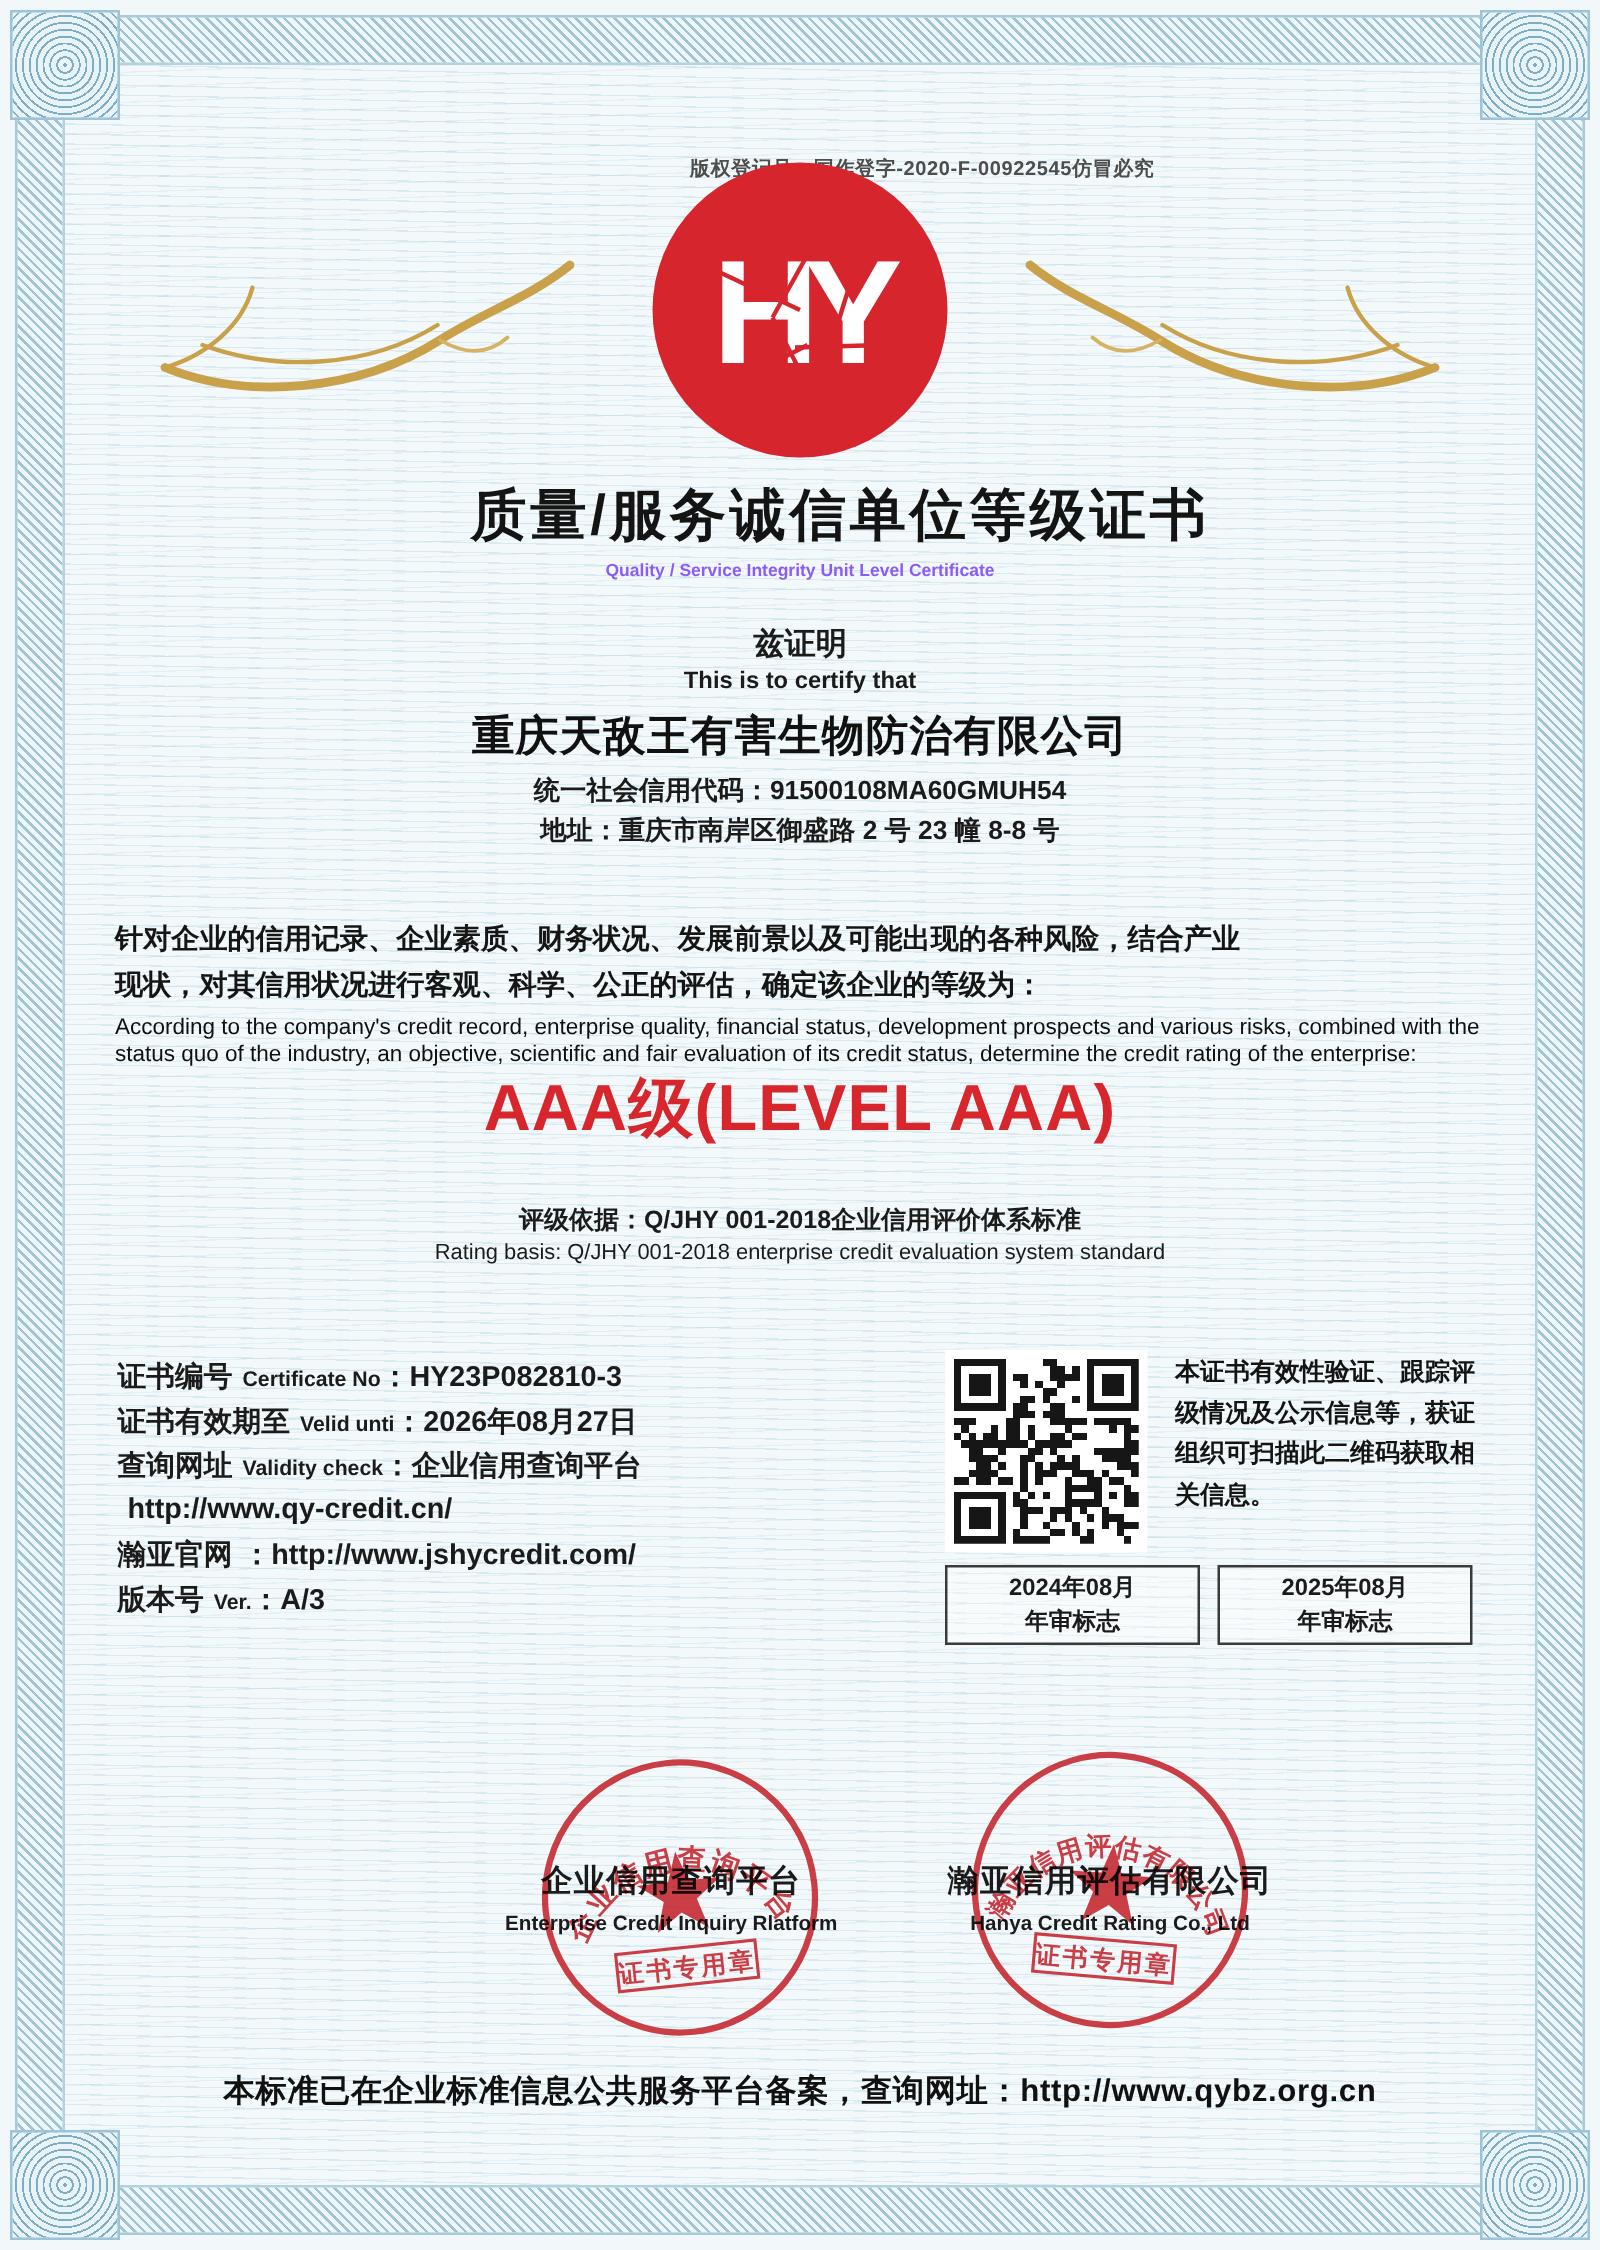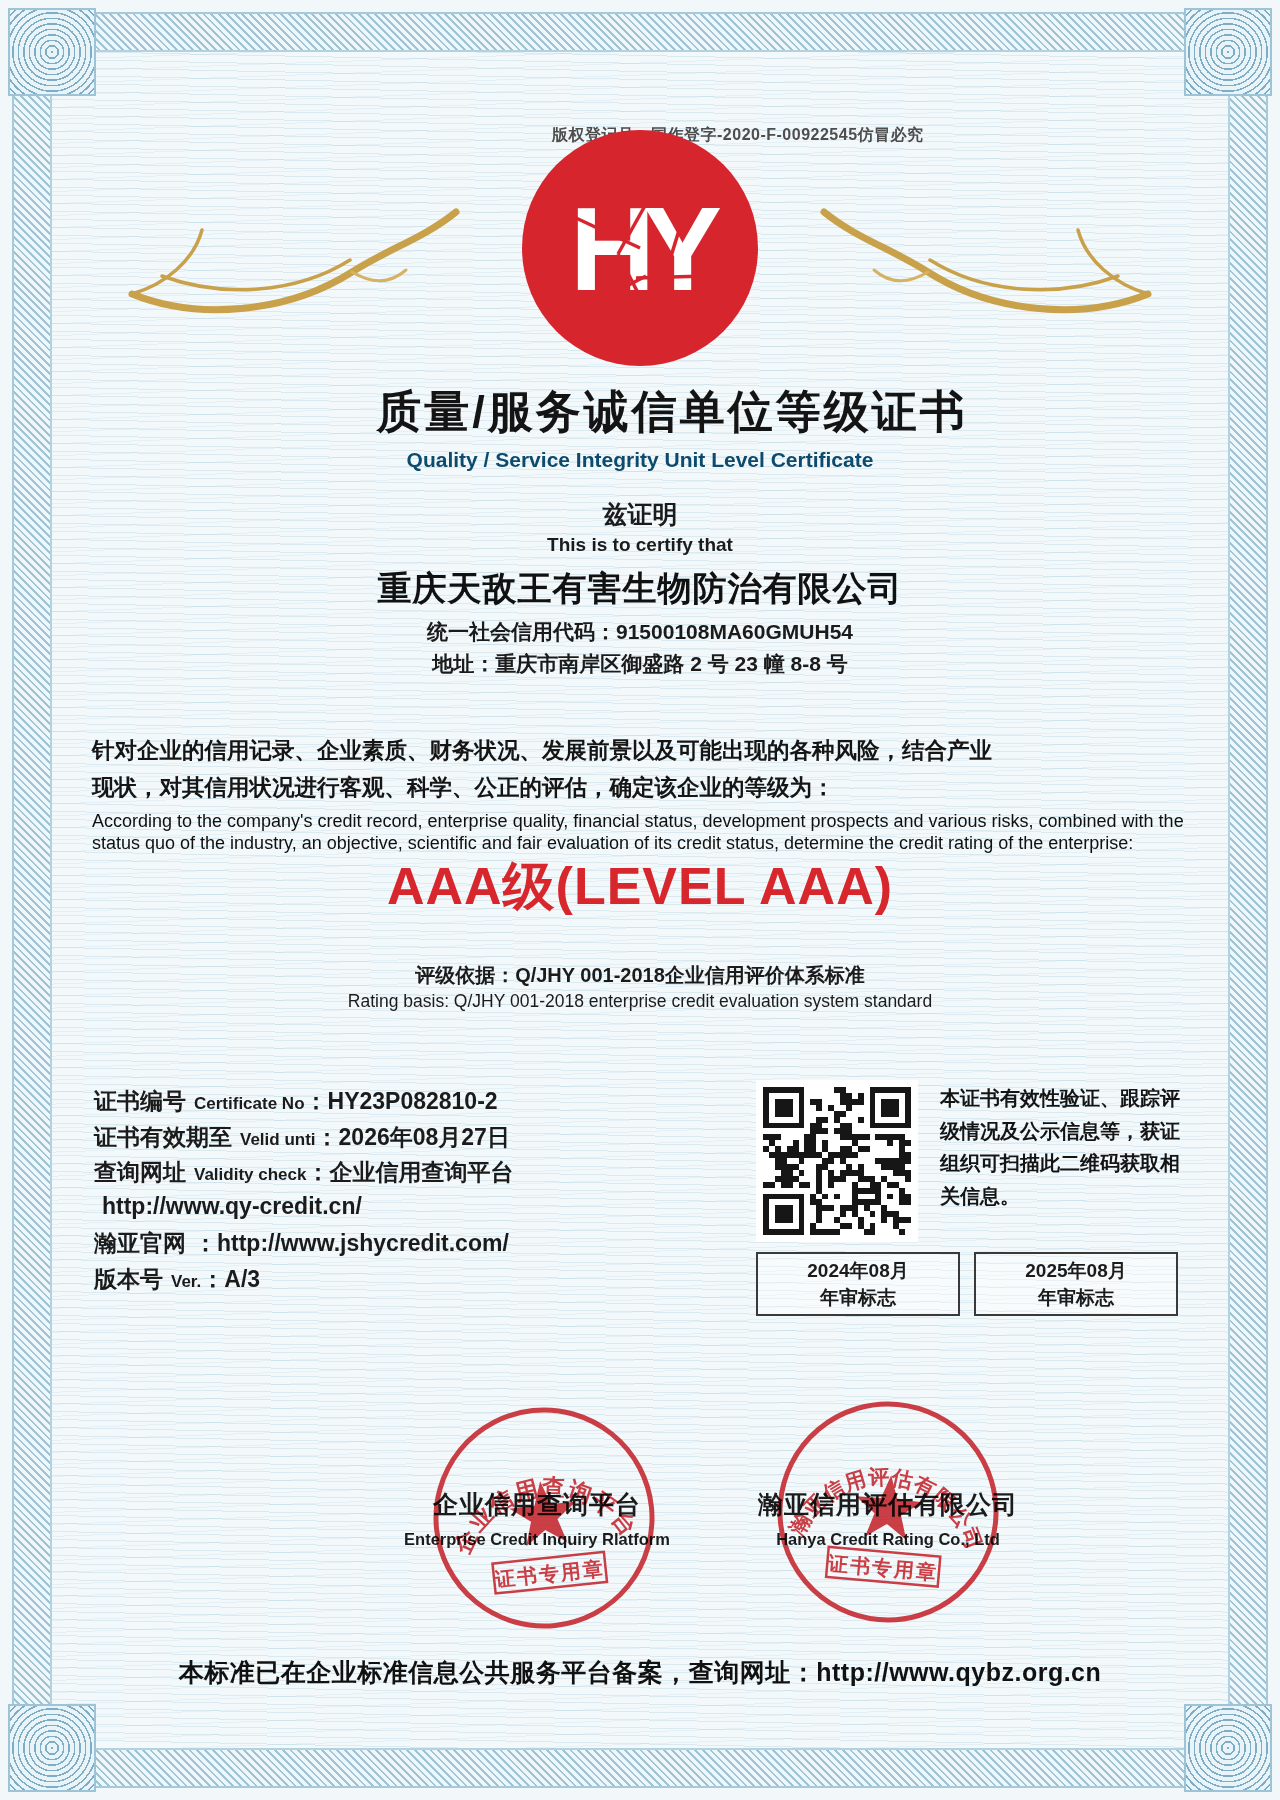--- a/index.html
+++ b/index.html
@@ -17,21 +17,21 @@
   .corner.tl{left:8px;top:8px;} .corner.tr{right:8px;top:8px;}
   .corner.bl{left:8px;bottom:8px;} .corner.br{right:8px;bottom:8px;}
   .content{position:absolute;inset:0;z-index:5;}
   .center{position:absolute;left:0;width:100%;text-align:center;}
   .copyright{position:absolute;left:552px;top:94px;font-size:16px;color:#4d4d4d;letter-spacing:.5px;font-weight:600;margin-top:31px;}
   .logo{position:absolute;left:518px;top:126px;}
   .flourish{position:absolute;top:198px;}
   .flourish.fl-left{left:126px;}
   .flourish.fl-right{left:818px;transform:scaleX(-1);}
   .title-zh{top:382px;font-size:45px;font-weight:800;letter-spacing:3px;color:#141414;padding-left:32px;}
-  .title-en{top:448px;font-size:21px;font-weight:600;color:#0c4a6e;}
+  .title-en{top:448px;font-size:14px;font-weight:600;color:#8b5cf6;}
   .certify-zh{top:498px;font-size:25px;font-weight:600;}
   .certify-en{top:534px;font-size:19px;font-weight:600;}
   .company-name{top:566px;font-size:34px;font-weight:800;letter-spacing:1px;color:#111;}
   .credit-code{top:618px;font-size:21px;font-weight:600;}
   .address{top:650px;font-size:21px;font-weight:600;}
   .para-zh{position:absolute;left:92px;top:732px;width:1104px;font-size:22.5px;font-weight:600;line-height:37px;color:#151515;}
   .para-en{position:absolute;left:92px;top:810px;width:1100px;font-size:18px;line-height:22px;color:#101010;}
   .aaa{top:852px;font-size:52px;font-weight:800;letter-spacing:1px;}
   .basis-zh{top:962px;font-size:20px;font-weight:600;}
   .basis-en{top:991px;font-size:17.5px;font-weight:500;}
@@ -118,21 +118,21 @@
     <div class="para-en">According to the company's credit record, enterprise quality, financial status, development prospects and various risks, combined with the status quo of the industry, an objective, scientific and fair evaluation of its credit status, determine the credit rating of the enterprise:</div>
 
     <div class="center aaa" style="color:#d7262c;">AAA级(LEVEL AAA)</div>
     <div class="center basis-zh">评级依据：Q/JHY 001-2018企业信用评价体系标准</div>
     <div class="center basis-en">Rating basis: Q/JHY 001-2018 enterprise credit evaluation system standard</div>
 
     <div class="details">
       <div class="drow">
         <span class="dzh">证书编号</span>
         <span class="den">Certificate No</span>
-        <span class="dval">：HY23P082810-2</span>
+        <span class="dval">：HY23P082810-3</span>
       </div>
       <div class="drow">
         <span class="dzh">证书有效期至</span>
         <span class="den">Velid unti</span>
         <span class="dval">：2026年08月27日</span>
       </div>
       <div class="drow">
         <span class="dzh">查询网址</span>
         <span class="den">Validity check</span>
         <span class="dval">：企业信用查询平台</span>

